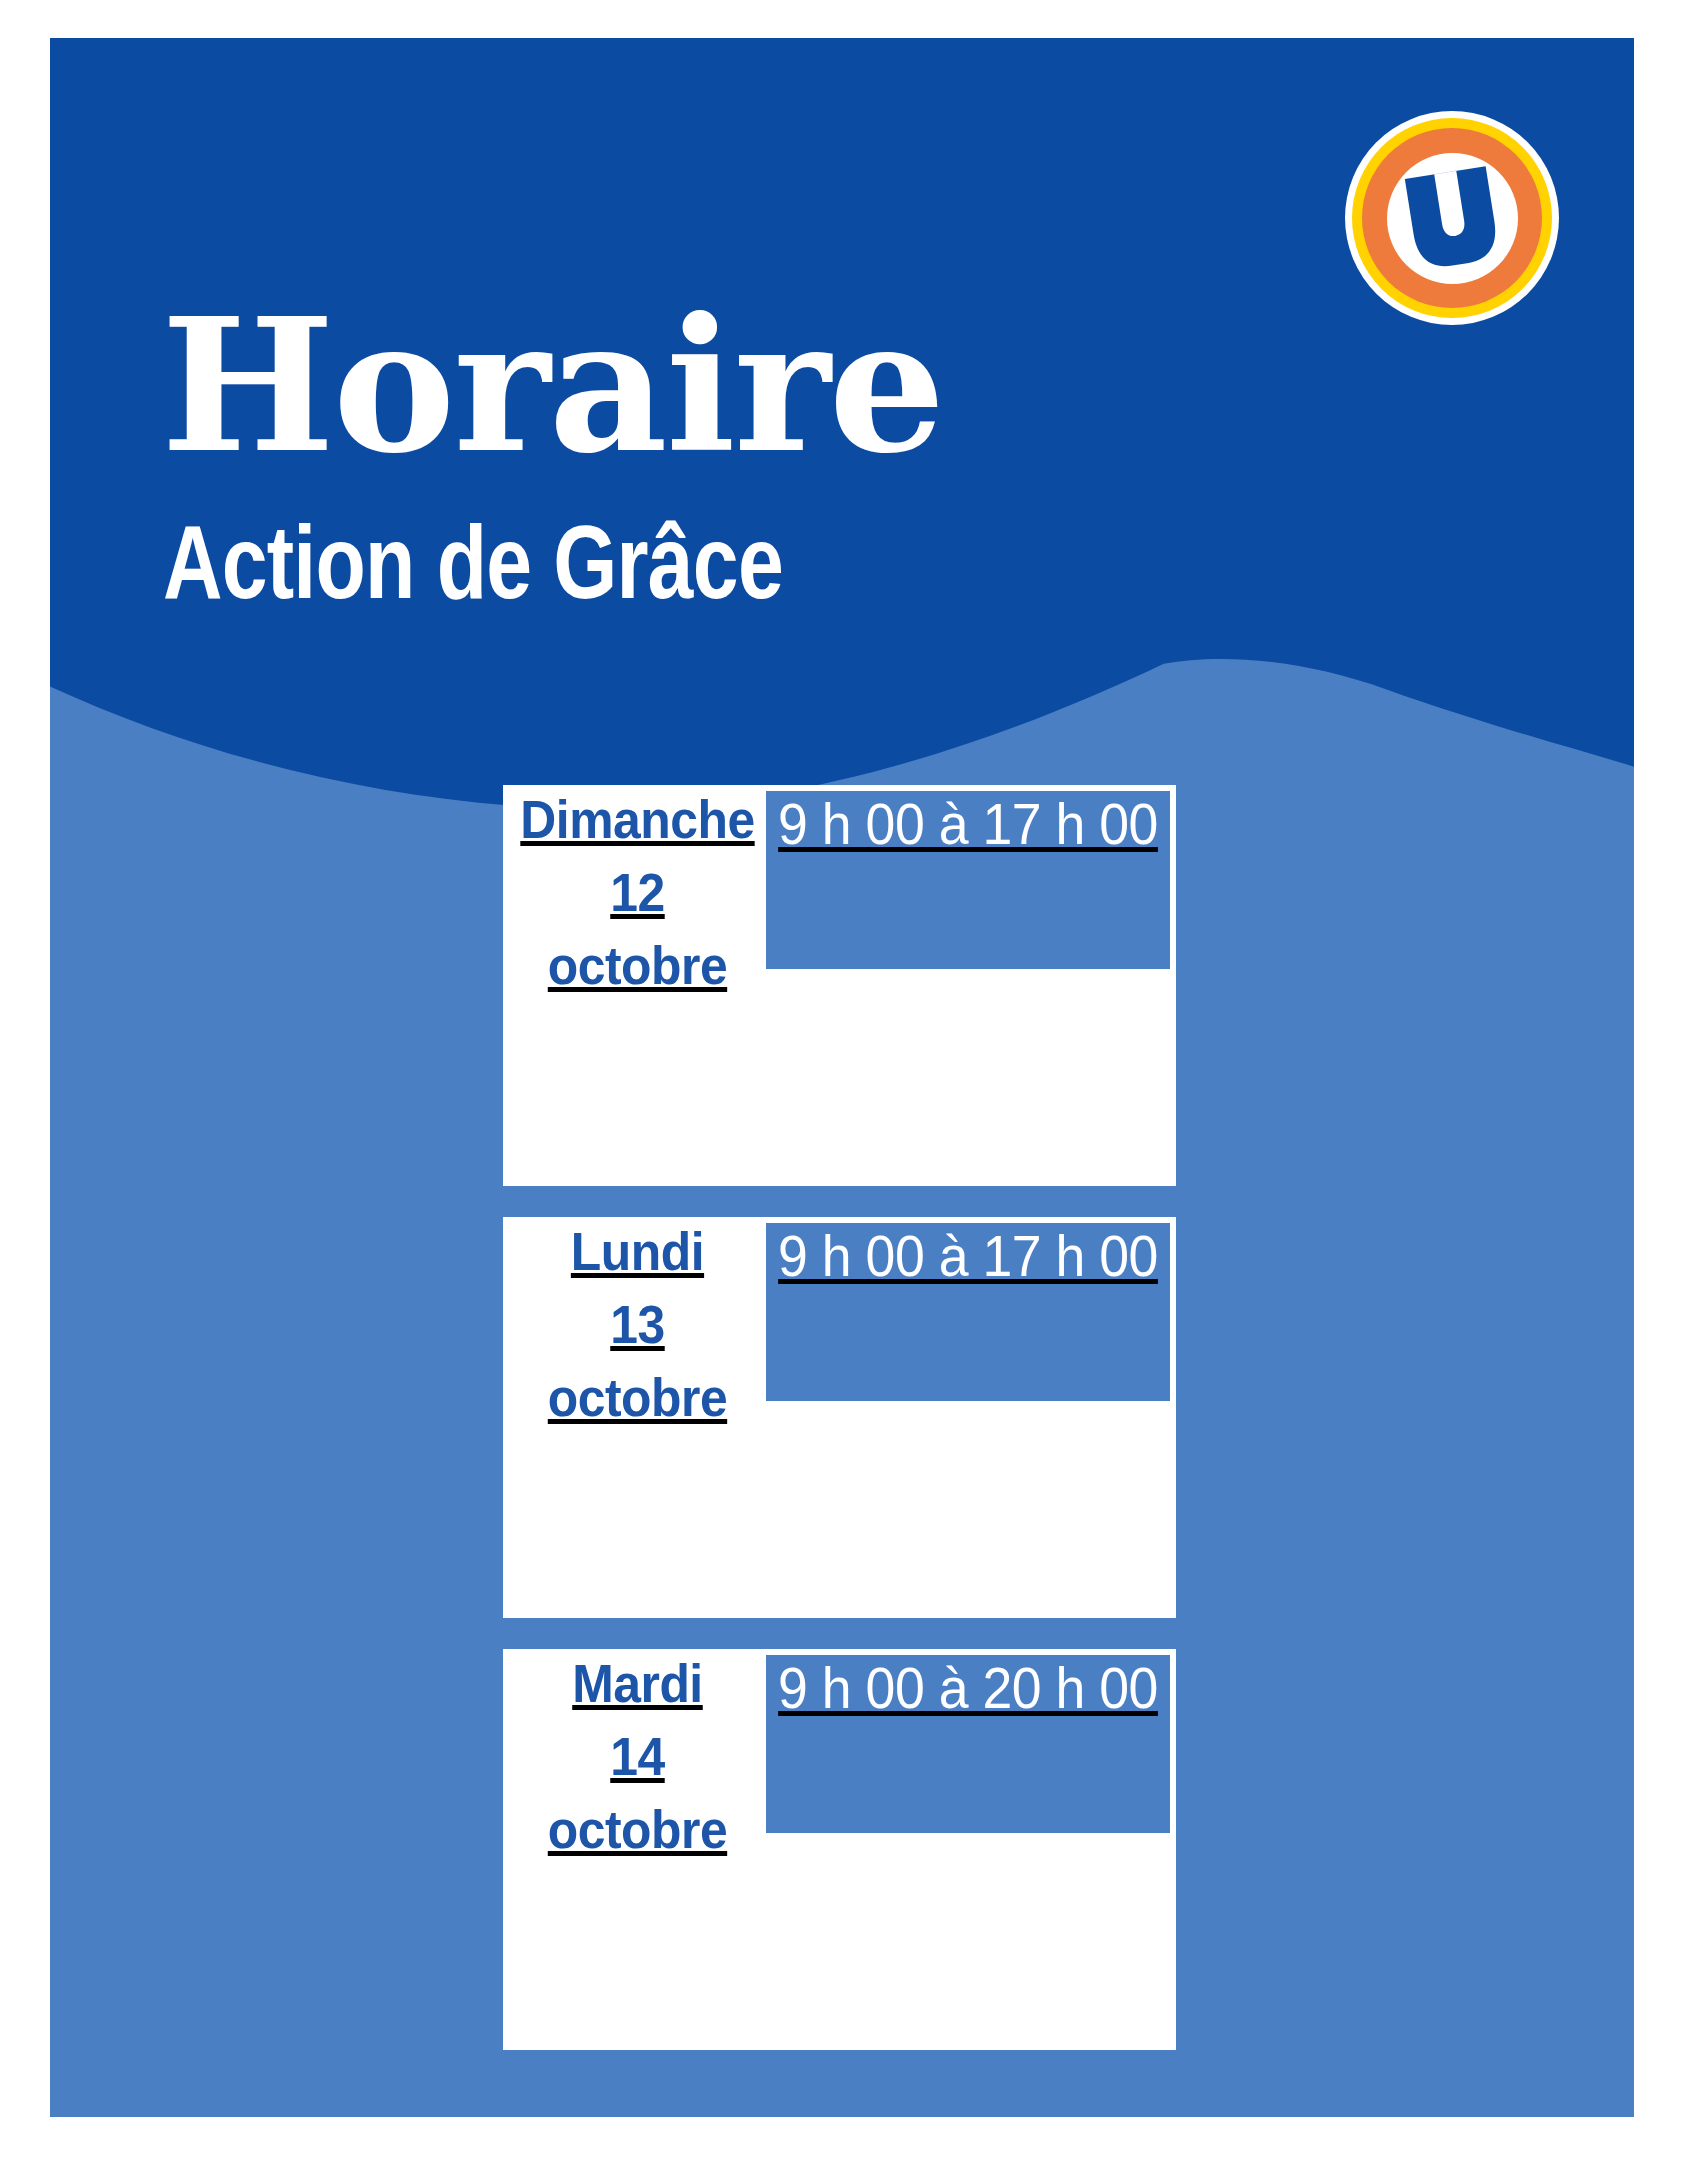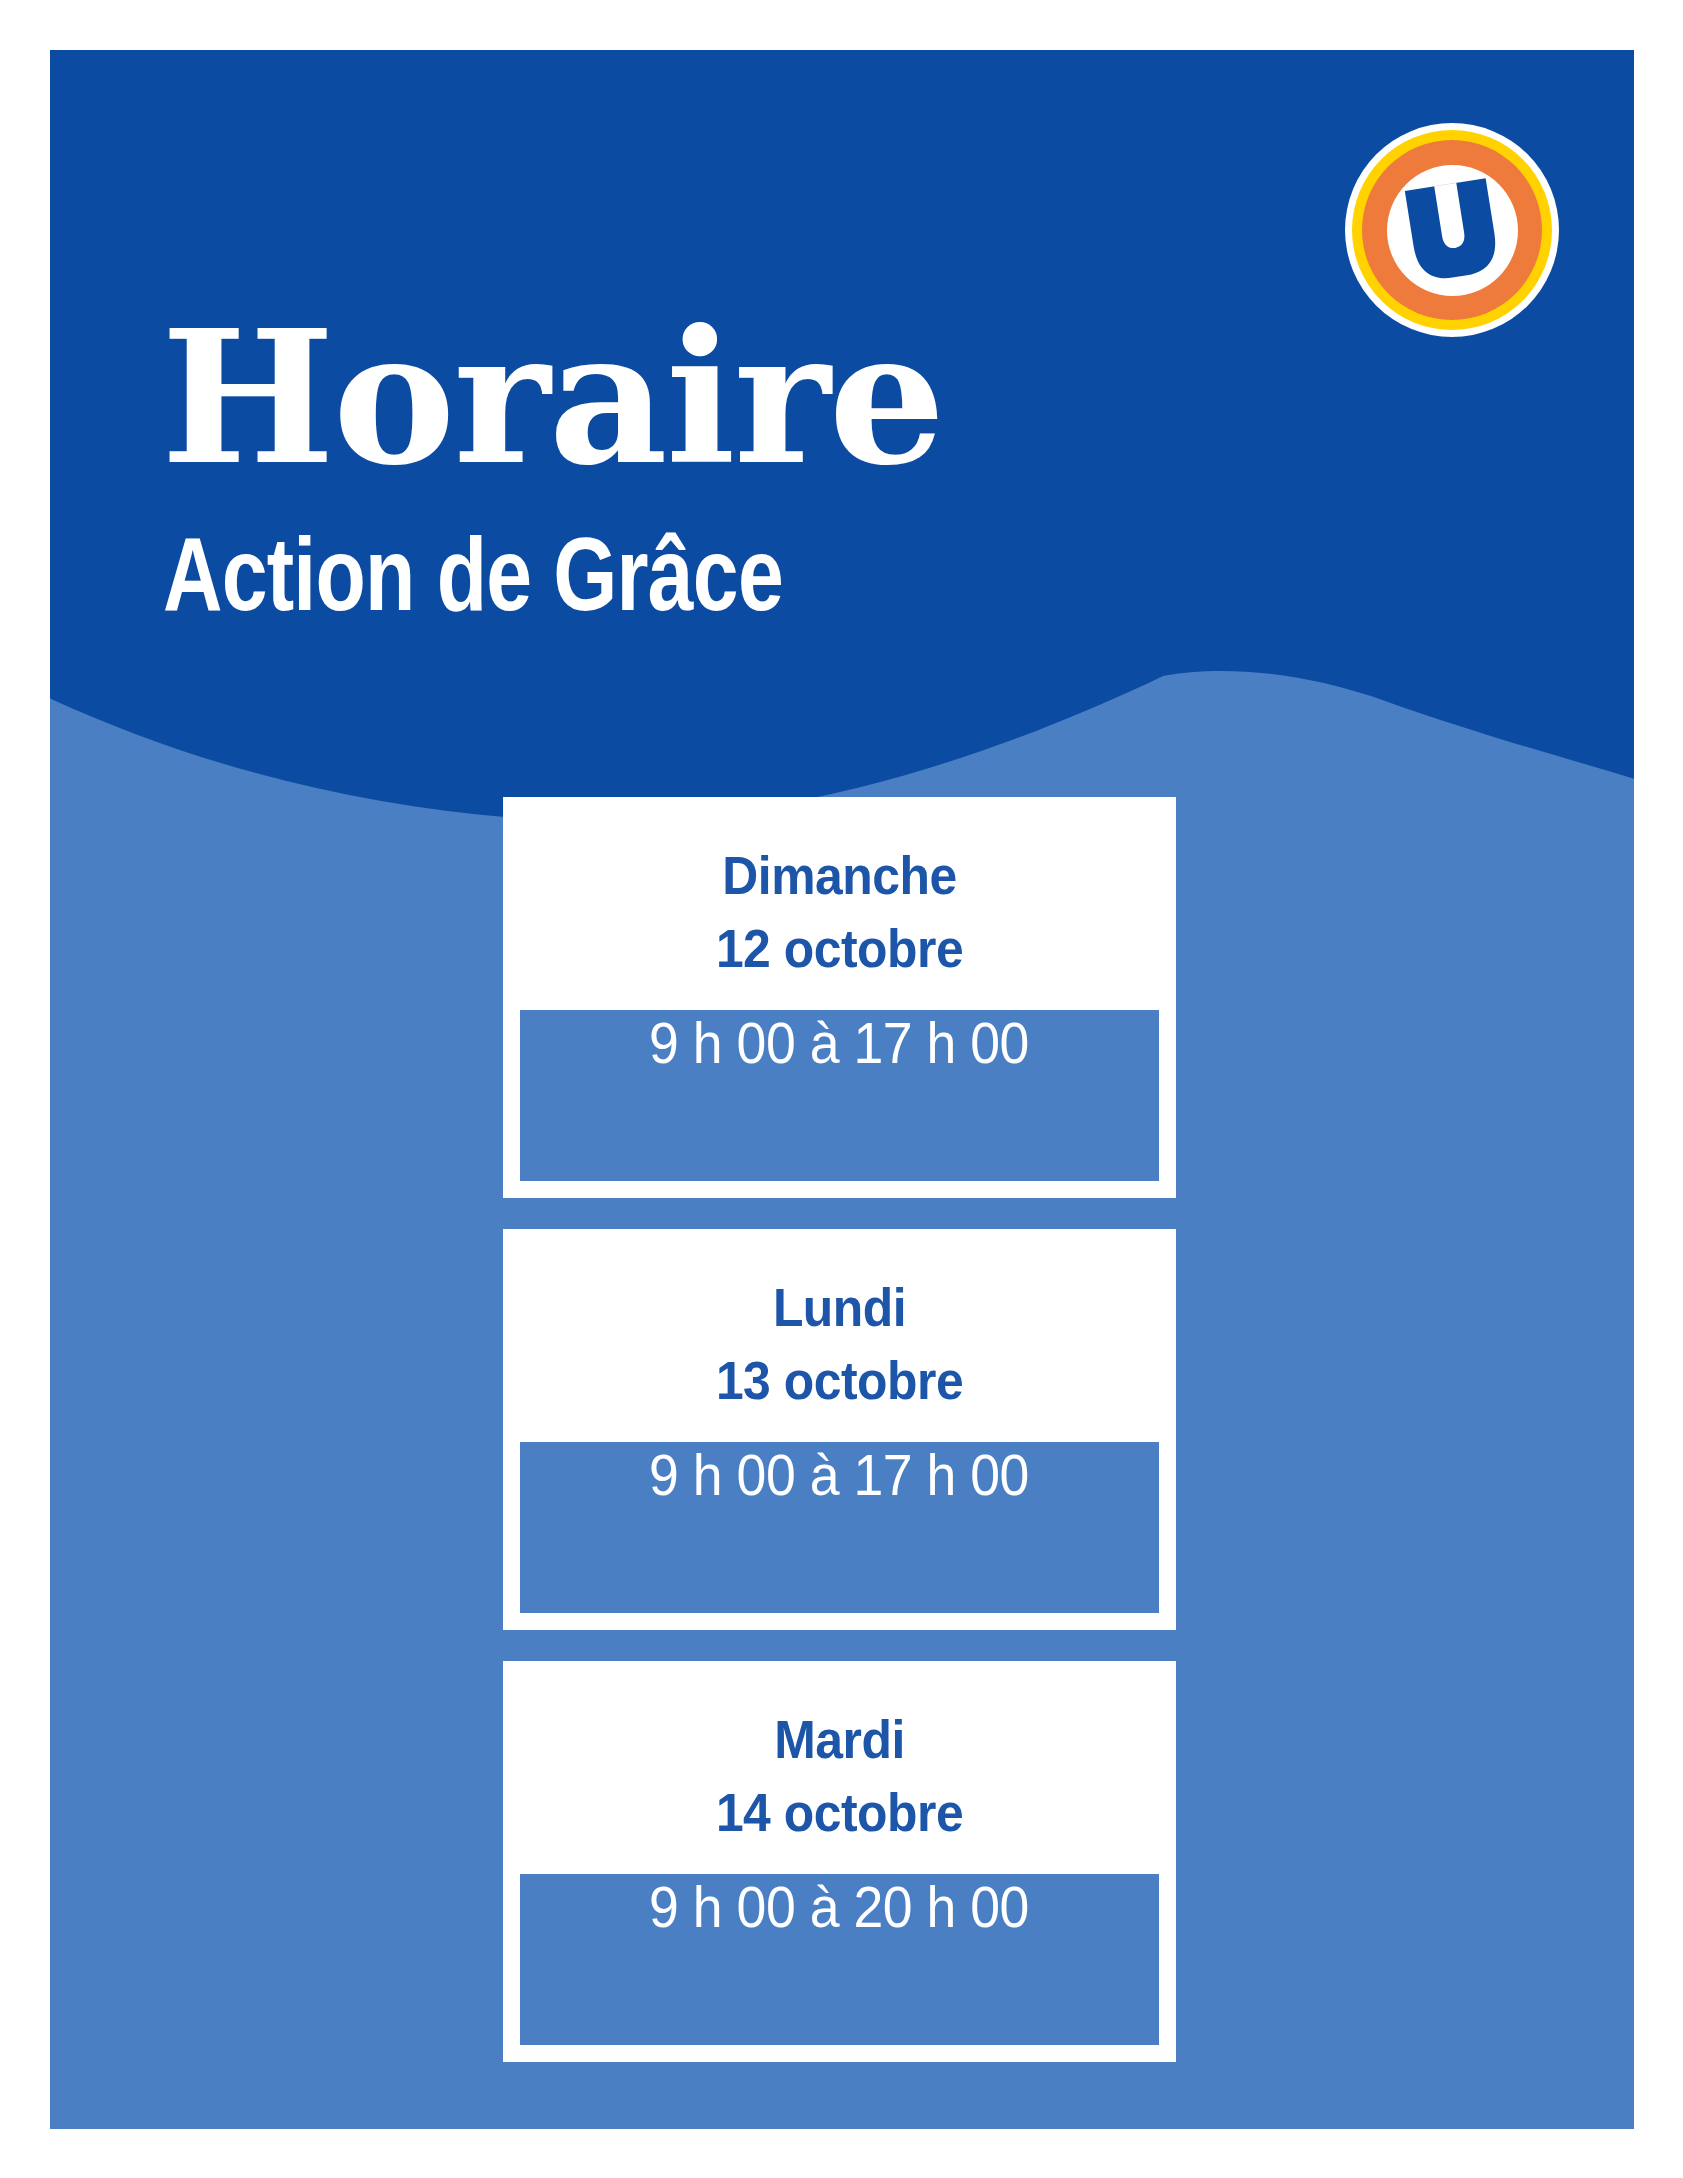--- a/index.html
+++ b/index.html
@@ -4,21 +4,21 @@
 <style>
   html,body{margin:0;padding:0;}
   .page{
     position:relative;
     width:1683px;height:2178px;
     background:var(--page_bg,#ffffff);
     font-family:"Liberation Sans",sans-serif;
     overflow:hidden;
   }
   .poster{
-    position:absolute;left:50px;top:50px;
+    position:absolute;left:50px;top:38px;
     width:1584px;height:2079px;
     background:var(--body_blue,#4A7FC3);
     overflow:hidden;
   }
   .wave{
     position:absolute;left:0;top:0;display:block;
   }
   .wave path{fill:var(--header_blue,#0C4BA2);}
   .title{
     position:absolute;left:111px;top:255px;margin:0;
@@ -59,22 +59,22 @@
   .logo svg{display:block;transform:rotate(-9deg);}
   .logo svg path{fill:var(--logo_letter_blue,#0C4BA2);}
   .sr-only{position:absolute;width:1px;height:1px;overflow:hidden;clip:rect(0 0 0 0);white-space:nowrap;}
   .cards{
     position:absolute;left:453px;top:747px;width:673px;
     display:flex;flex-direction:column;gap:31px;
   }
   .card{
     width:673px;height:401px;box-sizing:border-box;
     background:var(--card_bg,#ffffff);
-    padding:17px;
-    display:flex;flex-direction:column;
+    padding:6px;
+    display:flex;flex-direction:row;text-decoration:underline;
   }
   .card .day-area{
     height:203px;
     display:flex;flex-direction:column;
     align-items:center;justify-content:center;
     color:var(--day_text,#1D55A9);
     font-size:53px;line-height:73px;font-weight:600;
     transform:scaleX(0.94);transform-origin:center;
     text-align:center;letter-spacing:-0.5px;
   }

